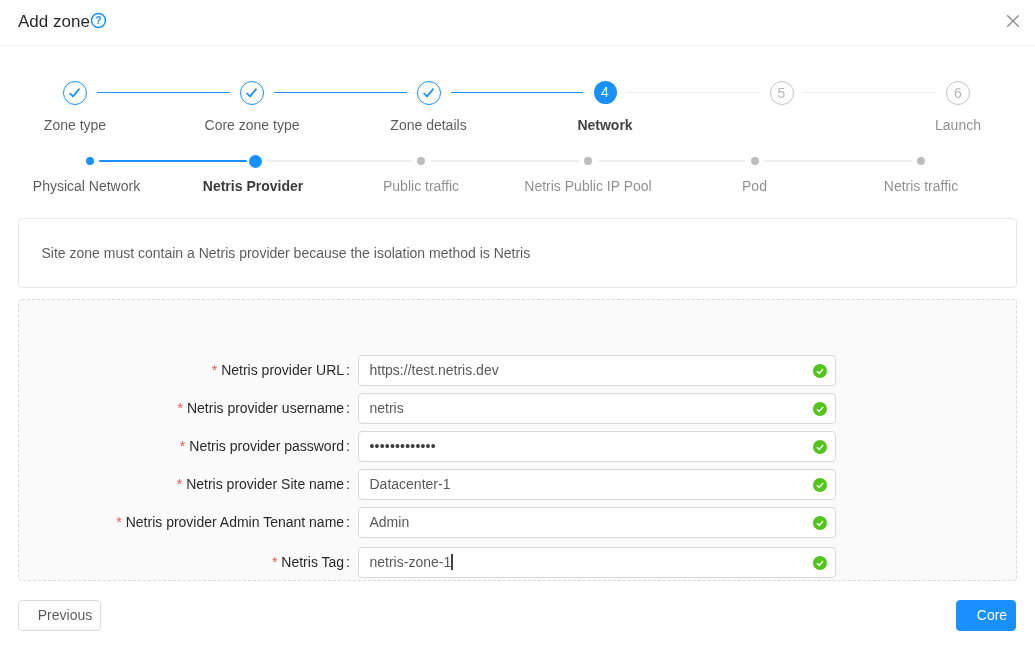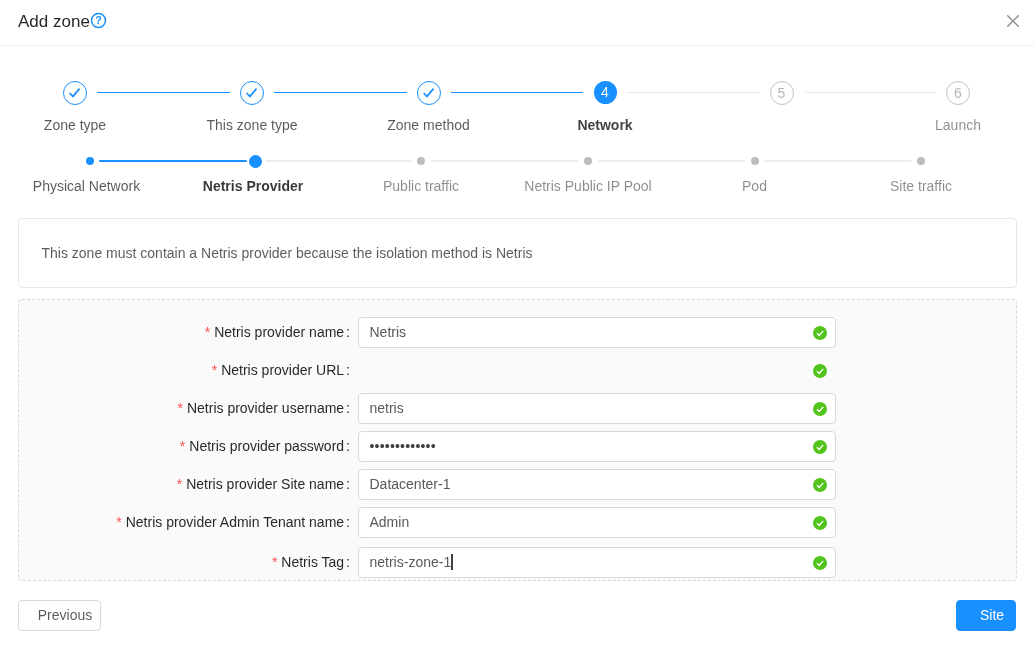--- a/index.html
+++ b/index.html
@@ -76,58 +76,51 @@
   <div class="abs stepc wait" style="left:769.5px">5</div>
   <div class="abs stepc wait" style="left:946px">6</div>
 
   <div class="abs sline" style="left:97px;width:133px"></div>
   <div class="abs sline" style="left:274px;width:132.5px"></div>
   <div class="abs sline" style="left:450.5px;width:132.5px"></div>
   <div class="abs sline gray" style="left:627px;width:132.5px"></div>
   <div class="abs sline gray" style="left:803.5px;width:132.5px"></div>
 
   <div class="abs slbl" style="left:-15px">Zone type</div>
-  <div class="abs slbl" style="left:162px">This zone type</div>
-  <div class="abs slbl" style="left:338.5px">Zone method</div>
+  <div class="abs slbl" style="left:162px">Core zone type</div>
+  <div class="abs slbl" style="left:338.5px">Zone details</div>
   <div class="abs slbl act" style="left:515px">Network</div>
   <div class="abs slbl wait" style="left:868px">Launch</div>
 
   <div class="abs dot" style="left:86px;top:157px;width:8px;height:8px;background:#1890ff"></div>
   <div class="abs dseg" style="left:99px;width:147.5px"></div>
   <div class="abs dot" style="left:249px;top:154.5px;width:13px;height:13px;background:#1890ff"></div>
   <div class="abs dseg gray" style="left:265.5px;width:146px"></div>
   <div class="abs dot" style="left:417px;top:157px;width:8px;height:8px;background:#bdbdbd"></div>
   <div class="abs dseg gray" style="left:430.5px;width:148px"></div>
   <div class="abs dot" style="left:584px;top:157px;width:8px;height:8px;background:#bdbdbd"></div>
   <div class="abs dseg gray" style="left:597.5px;width:147.5px"></div>
   <div class="abs dot" style="left:750.5px;top:157px;width:8px;height:8px;background:#bdbdbd"></div>
   <div class="abs dseg gray" style="left:764px;width:147.5px"></div>
   <div class="abs dot" style="left:917px;top:157px;width:8px;height:8px;background:#bdbdbd"></div>
 
   <div class="abs dlbl fin" style="left:-23.5px">Physical Network</div>
   <div class="abs dlbl act" style="left:143px">Netris Provider</div>
   <div class="abs dlbl" style="left:311px">Public traffic</div>
   <div class="abs dlbl" style="left:478px">Netris Public IP Pool</div>
   <div class="abs dlbl" style="left:644.5px">Pod</div>
-  <div class="abs dlbl" style="left:811px">Site traffic</div>
+  <div class="abs dlbl" style="left:811px">Netris traffic</div>
 
-  <div class="abs" id="info">This zone must contain a Netris provider because the isolation method is Netris</div>
+  <div class="abs" id="info">Site zone must contain a Netris provider because the isolation method is Netris</div>
 
   <div class="abs" id="form"></div>
 
-  <div class="abs row" style="top:317px">
-    <div class="lbl"><span class="star">*</span>Netris provider name<span class="colon">:</span></div>
-    <div class="inp">Netris</div>
-    <svg class="chk" width="14" height="14" viewBox="0 0 14 14">
-        <circle cx="7" cy="7" r="7" fill="#52c41a"></circle>
-        <path d="M3.9 7.2 L6.2 9.5 L10.2 4.9" fill="none" stroke="#fff" stroke-width="1.4"></path>
-      </svg>
-  </div>
   <div class="abs row" style="top:355px">
     <div class="lbl"><span class="star">*</span>Netris provider URL<span class="colon">:</span></div>
+    <div class="inp">https://test.netris.dev</div>
     <svg class="chk" width="14" height="14" viewBox="0 0 14 14">
         <circle cx="7" cy="7" r="7" fill="#52c41a"></circle>
         <path d="M3.9 7.2 L6.2 9.5 L10.2 4.9" fill="none" stroke="#fff" stroke-width="1.4"></path>
       </svg>
   </div>
   <div class="abs row" style="top:431px">
     <div class="lbl"><span class="star">*</span>Netris provider password<span class="colon">:</span></div>
     <div class="inp"><span class="pw">•••••••••••••</span></div>
     <svg class="chk" width="14" height="14" viewBox="0 0 14 14">
         <circle cx="7" cy="7" r="7" fill="#52c41a"></circle>
@@ -161,14 +154,14 @@
   <div class="abs row" style="top:547px">
     <div class="lbl"><span class="star">*</span>Netris Tag<span class="colon">:</span></div>
     <div class="inp">netris-zone-1<span class="caret"></span></div>
     <svg class="chk" width="14" height="14" viewBox="0 0 14 14">
         <circle cx="7" cy="7" r="7" fill="#52c41a"></circle>
         <path d="M3.9 7.2 L6.2 9.5 L10.2 4.9" fill="none" stroke="#fff" stroke-width="1.4"></path>
       </svg>
   </div>
 
   <div class="abs btn" id="prev">Previous</div>
-  <div class="abs btn" id="next">Site</div>
+  <div class="abs btn" id="next">Core</div>
 </div>
 
 </body></html>

